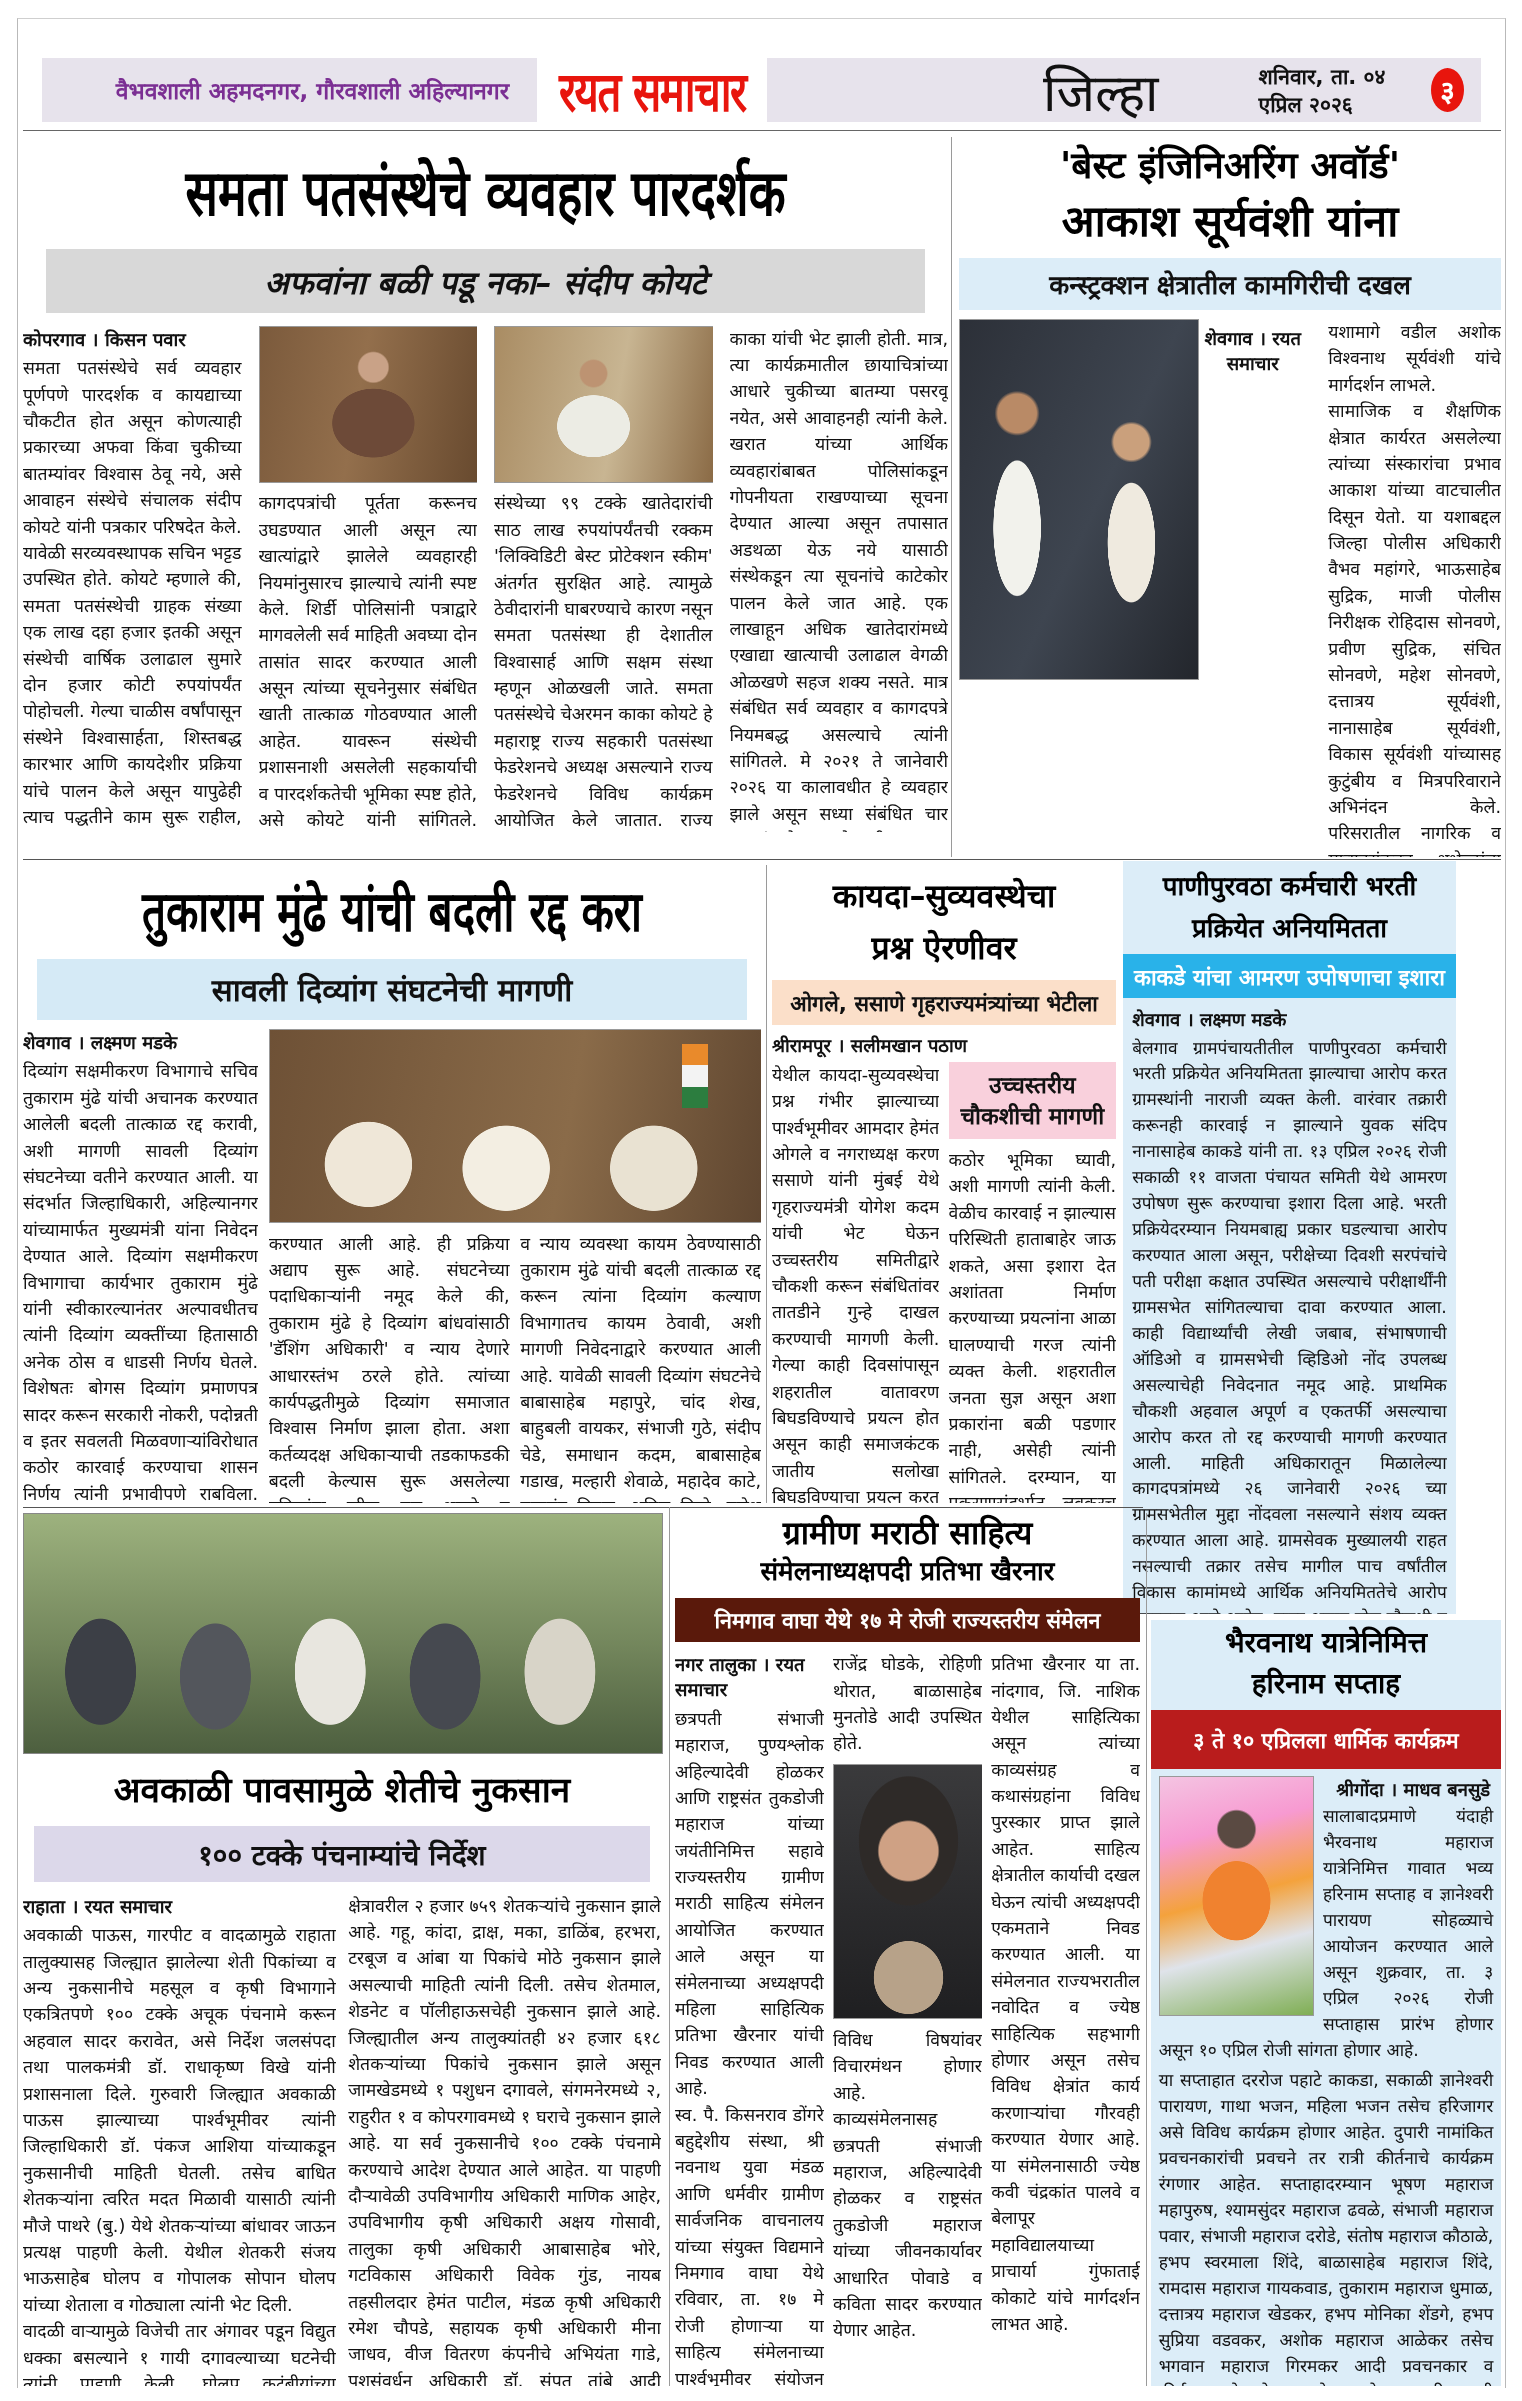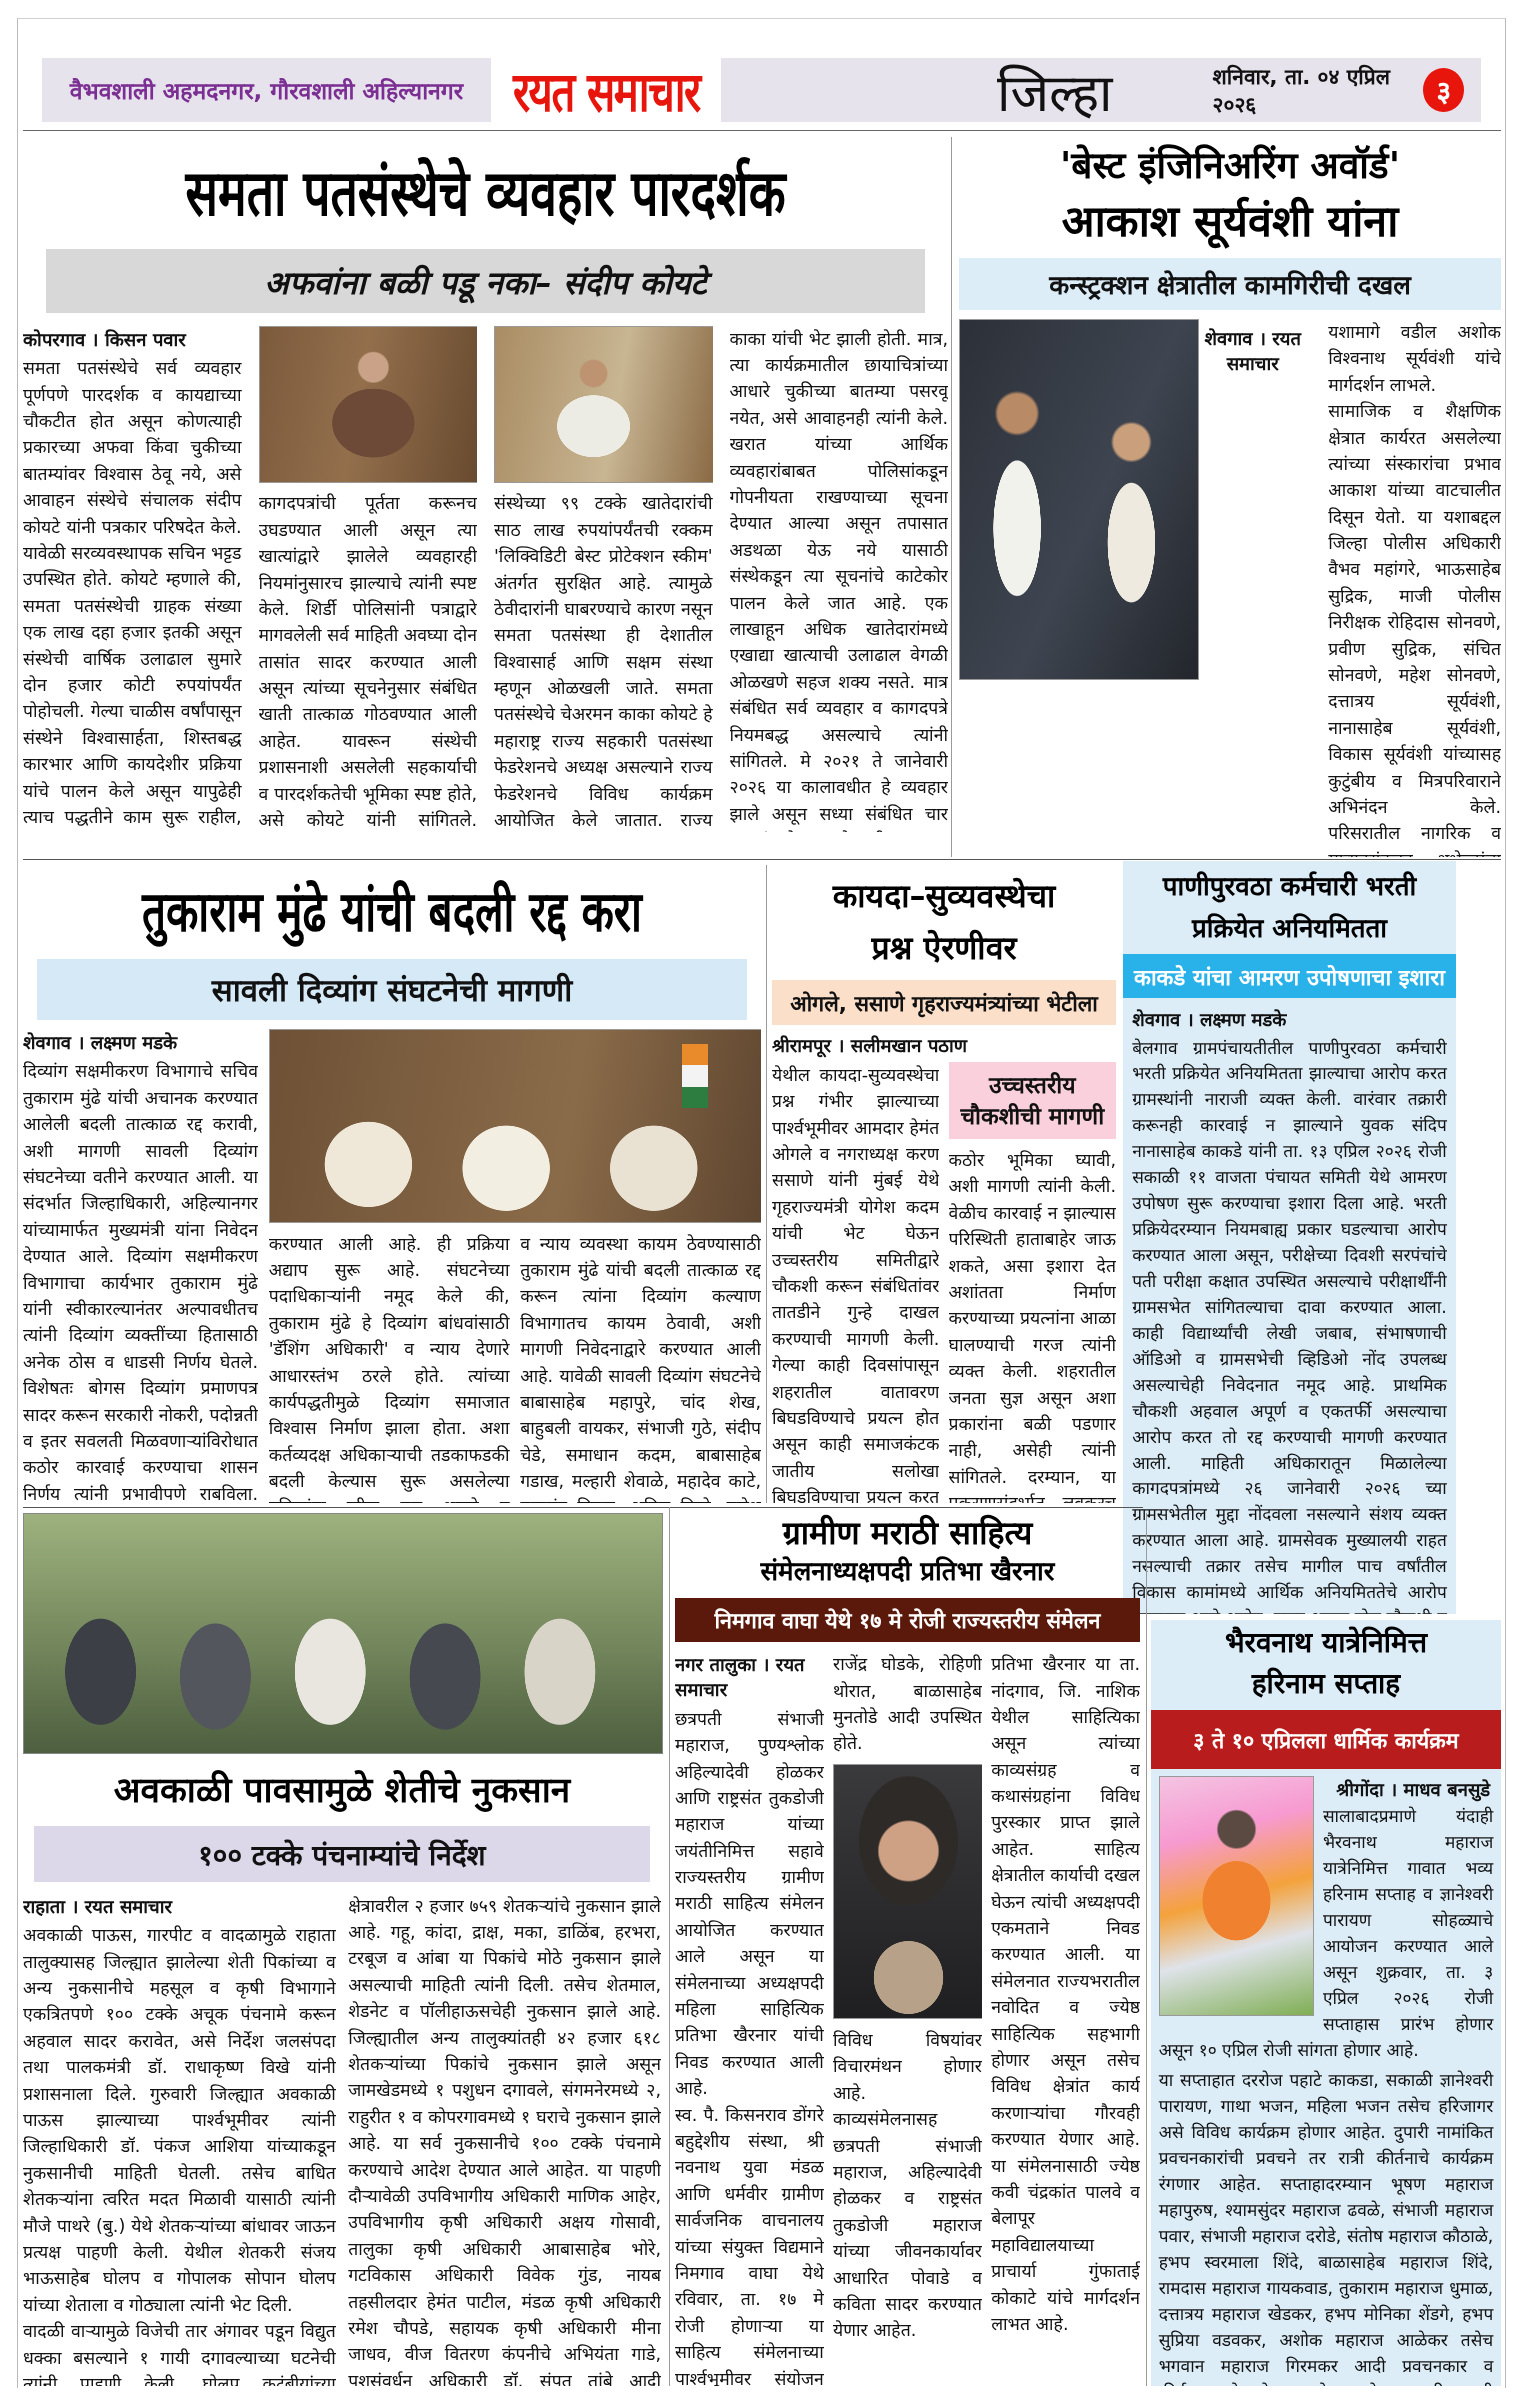--- a/index.html
+++ b/index.html
@@ -1,21 +1,21 @@
 <!DOCTYPE html>
 <html style="font-size:12.3px"><head>
 <meta charset="utf-8">
 <style>
   html,body{margin:0;padding:0;background:#ffffff;}
   body{width:1522px;height:2401px;overflow:hidden;font-family:"DejaVu Sans",sans-serif;color:#111;}
   .page{position:relative;width:1522px;height:2401px;background:#fff;}
   .frame{position:absolute;left:17px;top:18.4px;width:1487px;height:2369px;border-left:0.8px solid #b9b9b9;border-right:0.8px solid #b9b9b9;border-top:0.8px solid #cfcfcf;}
   
   .hdr{position:absolute;left:42px;top:58px;width:1439px;height:64px;display:flex;align-items:stretch;}
-  .hdr-left{width:449px;background:#e7e3ec;display:flex;align-items:center;justify-content:center;}
+  .hdr-left{width:449px;background:#e7e3ec;display:flex;align-items:center;justify-content:center;padding-left:46px;}
   .hdr-left .slogan{color:#7b2f93;font-weight:bold;font-size:23px;}
   .hdr-center{width:230px;background:#fff;display:flex;align-items:center;justify-content:center;}
   .masthead{color:#e8150d;font-weight:800;font-size:44px;letter-spacing:-1.5px;transform:scale(.95,1.25);white-space:nowrap;}
   .hdr-right{flex:1;background:#e7e3ec;display:flex;align-items:center;}
   .edition{font-size:52px;font-weight:400;margin-left:276px;}
   .dateline{font-size:21px;font-weight:700;margin-left:100px;}
   .pagenum{margin-left:auto;margin-right:17px;width:44px;height:44px;border-radius:50%;background:#e8150d;color:#fff;display:flex;align-items:center;justify-content:center;font-size:28px;font-weight:800;}
   .hdr-rule{position:absolute;left:23px;top:130px;width:1478px;border-top:1.5px solid #666;}
   
   .sec{position:absolute;overflow:hidden;}

